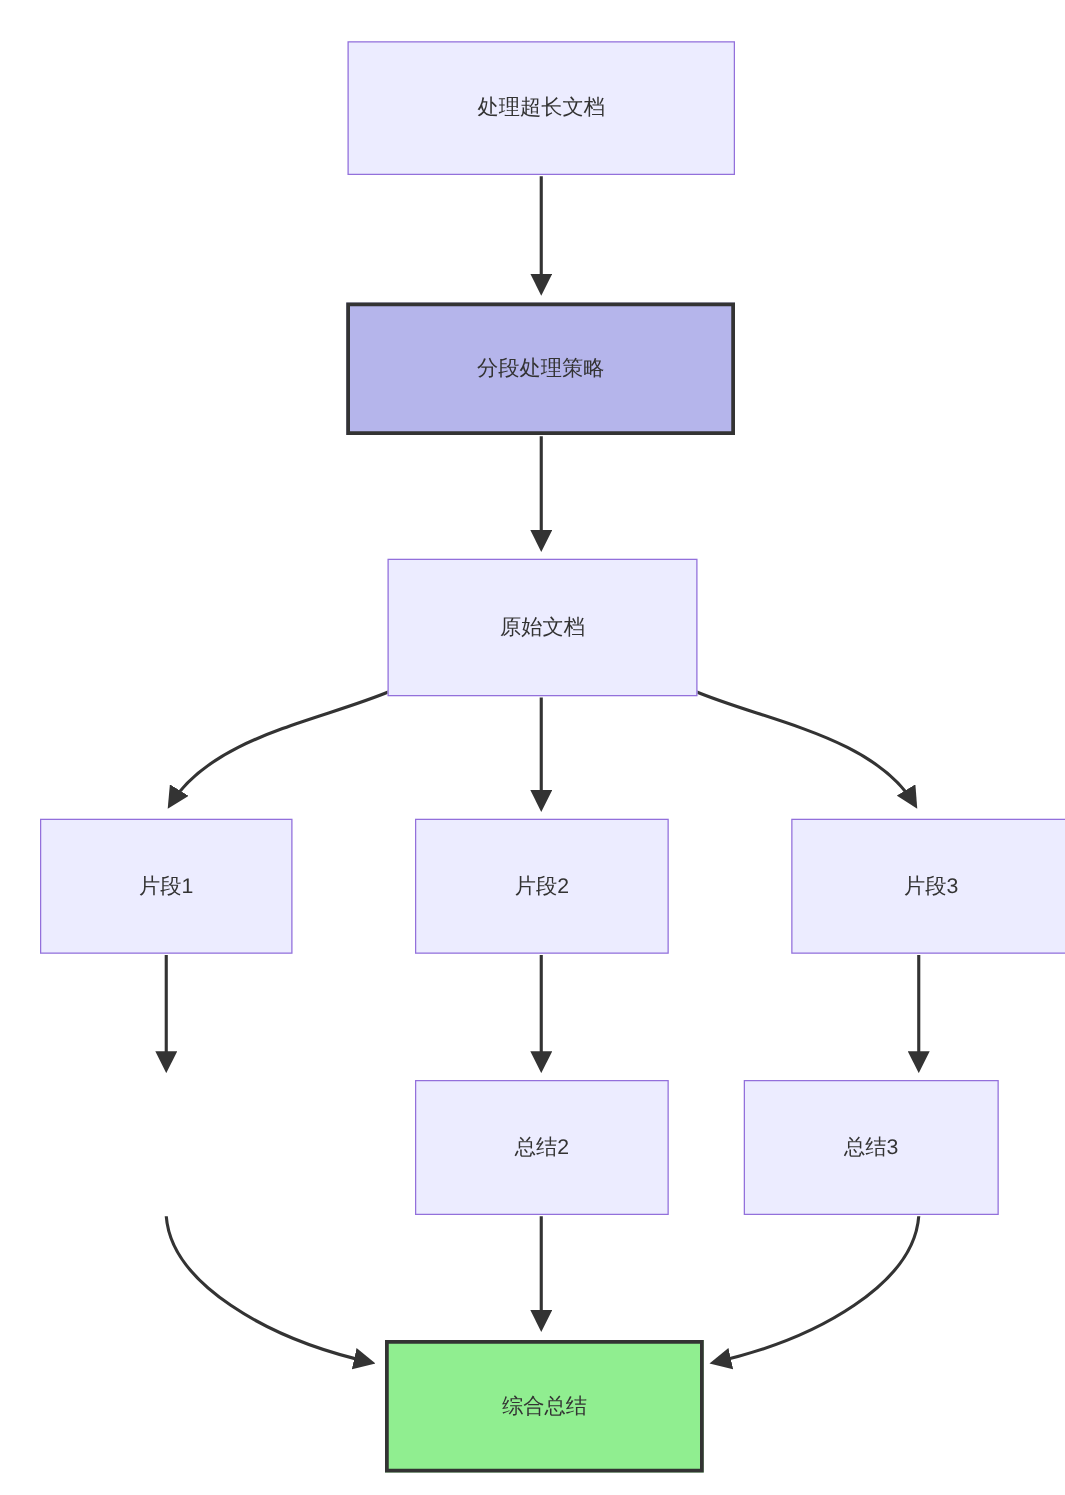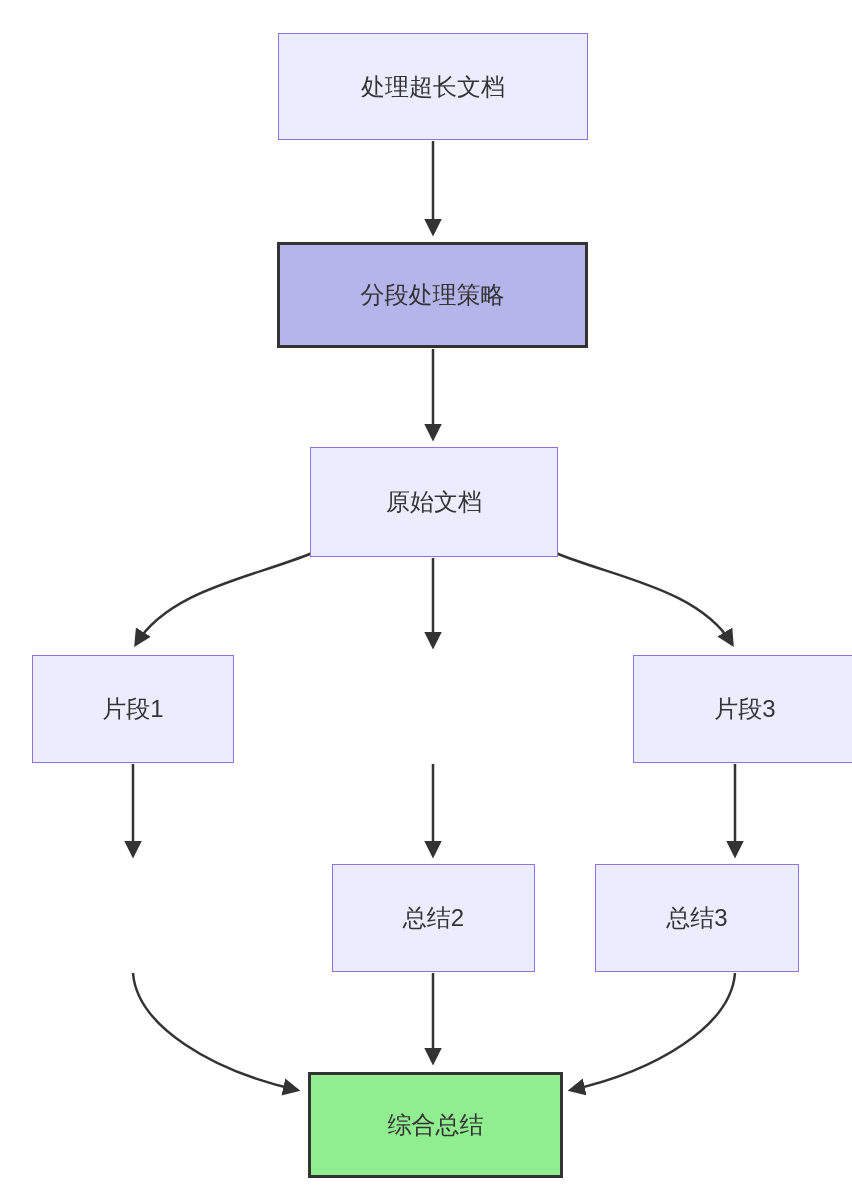--- a/index.html
+++ b/index.html
@@ -33,21 +33,21 @@
     height: 1196px;
   }
   .node {
     position: absolute;
     display: flex;
     align-items: center;
     justify-content: center;
     background: var(--node_fill);
     border: 1.5px solid var(--node_border);
     color: var(--text_color);
-    font-size: 24px;
+    font-size: 17px;
     line-height: 1.3;
     text-align: center;
     white-space: nowrap;
   }
   .node--highlight {
     background: var(--highlight_fill);
     border: 3.5px solid var(--strong_border);
   }
   .node--success {
     background: var(--success_fill);
@@ -84,20 +84,21 @@
   </svg>
 
   <div class="node" style="left:278px; top:33px; width:310px; height:107px;">处理超长文档</div>
 
   <div class="node" style="left:310px; top:447px; width:248px; height:110px;">原始文档</div>
 
   <div class="node node--highlight" style="left:277px; top:242px; width:311px; height:106px;">分段处理策略</div>
 
   <div class="node" style="left:32px; top:655px; width:202px; height:108px;">片段1</div>
 
+  <div class="node" style="left:332px; top:655px; width:203px; height:108px;">片段2</div>
 
   <div class="node" style="left:633px; top:655px; width:224px; height:108px;">片段3</div>
 
 
   <div class="node" style="left:332px; top:864px; width:203px; height:108px;">总结2</div>
 
   <div class="node" style="left:595px; top:864px; width:204px; height:108px;">总结3</div>
 
   <div class="node node--success" style="left:308px; top:1072px; width:255px; height:106px;">综合总结</div>
 

